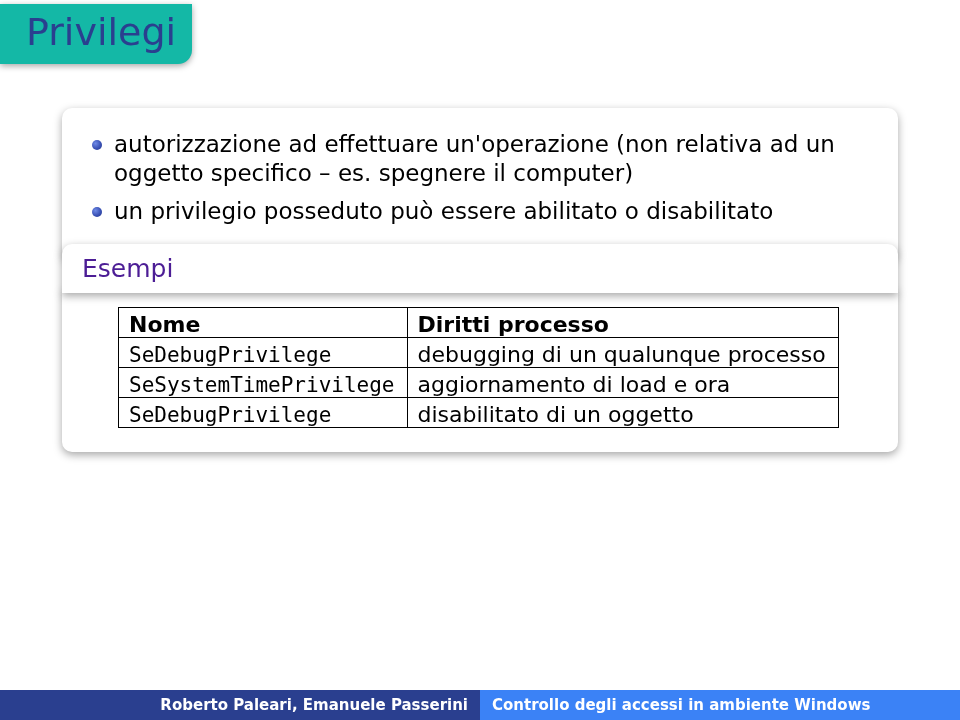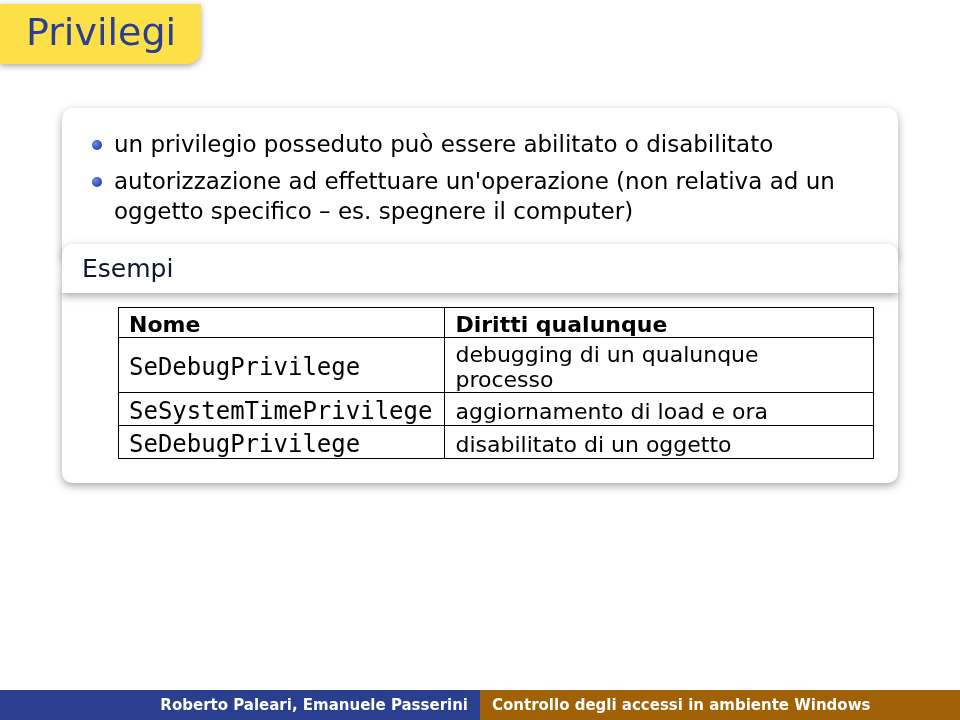--- a/index.html
+++ b/index.html
@@ -18,24 +18,24 @@
     height: 720px;
   }
   .title-wrap {
     position: absolute;
     left: 0;
     top: 0;
     padding: 4px 0 8px 0;
   }
   .title-chip {
     display: inline-block;
-    background: #fde047;
+    background: #14b8a6;
     border-radius: 0 0 14px 0;
     box-shadow: 0 2px 6px rgba(0,0,0,0.35);
-    padding: 6px 25px 10px 26px;
+    padding: 6px 16px 10px 26px;
   }
   .title-text {
     font-size: 38px;
     color: #2a3f8f;
     font-weight: 400;
   }
 
   .content-block {
     position: absolute;
     left: 62px;
@@ -80,21 +80,21 @@
   .example-header {
     background: #fff;
     border-radius: 10px 10px 0 0;
     box-shadow: 0 3px 8px rgba(0,0,0,0.35);
     padding: 10px 20px 10px 20px;
     position: relative;
     z-index: 2;
   }
   .example-header-text {
     font-size: 25px;
-    color: #0f172a;
+    color: #4c1d95;
   }
   .example-body {
     background: #fff;
     border-radius: 0 0 10px 10px;
     box-shadow: 0 3px 8px rgba(0,0,0,0.35);
     padding: 18px 24px 24px 56px;
     position: relative;
     z-index: 1;
     margin-top: -4px;
   }
@@ -108,21 +108,21 @@
     padding: 4px 12px 0 10px;
     text-align: left;
     vertical-align: middle;
     font-weight: 400;
   }
   table.priv th {
     font-weight: 700;
   }
   .mono {
     font-family: "DejaVu Sans Mono", "Menlo", "Consolas", monospace;
-    font-size: 24px;
+    font-size: 21px;
   }
 
   .footer {
     position: absolute;
     left: 0;
     bottom: 0;
     width: 960px;
     height: 30px;
     background: #2a3f8f;
     display: flex;
@@ -135,58 +135,58 @@
     color: #fff;
     padding: 0 12px;
   }
   .footer .left {
     justify-content: flex-end;
     font-weight: 700;
   }
   .footer .right {
     justify-content: flex-start;
     font-weight: 700;
-    background: #a16207;
+    background: #3b82f6;
   }
   .footer .divider {
     width: 0;
   }
 </style>
 </head>
 <body>
 
 <div class="slide">
 
   <div class="title-wrap">
     <div class="title-chip">
       <span class="title-text">Privilegi</span>
     </div>
   </div>
 
   <div class="content-block">
     <ul class="bullets">
       <li>
-        <span>un privilegio posseduto può essere abilitato o disabilitato</span>
+        <span>autorizzazione ad effettuare un'operazione (non relativa ad un oggetto specifico – es. spegnere il computer)</span>
       </li>
       <li>
-        <span>autorizzazione ad effettuare un'operazione (non relativa ad un oggetto specifico – es. spegnere il computer)</span>
+        <span>un privilegio posseduto può essere abilitato o disabilitato</span>
       </li>
     </ul>
   </div>
 
   <div class="example-block">
     <div class="example-header">
       <span class="example-header-text">Esempi</span>
     </div>
     <div class="example-body">
       <table class="priv">
         <tbody>
             <tr>
           <th>Nome</th>
-          <th>Diritti qualunque</th>
+          <th>Diritti processo</th>
         </tr>
         <tr>
           <td class="mono">SeDebugPrivilege</td>
           <td>debugging di un qualunque processo</td>
         </tr>
         <tr>
           <td class="mono">SeSystemTimePrivilege</td>
           <td>aggiornamento di load e ora</td>
         </tr>
         <tr>

